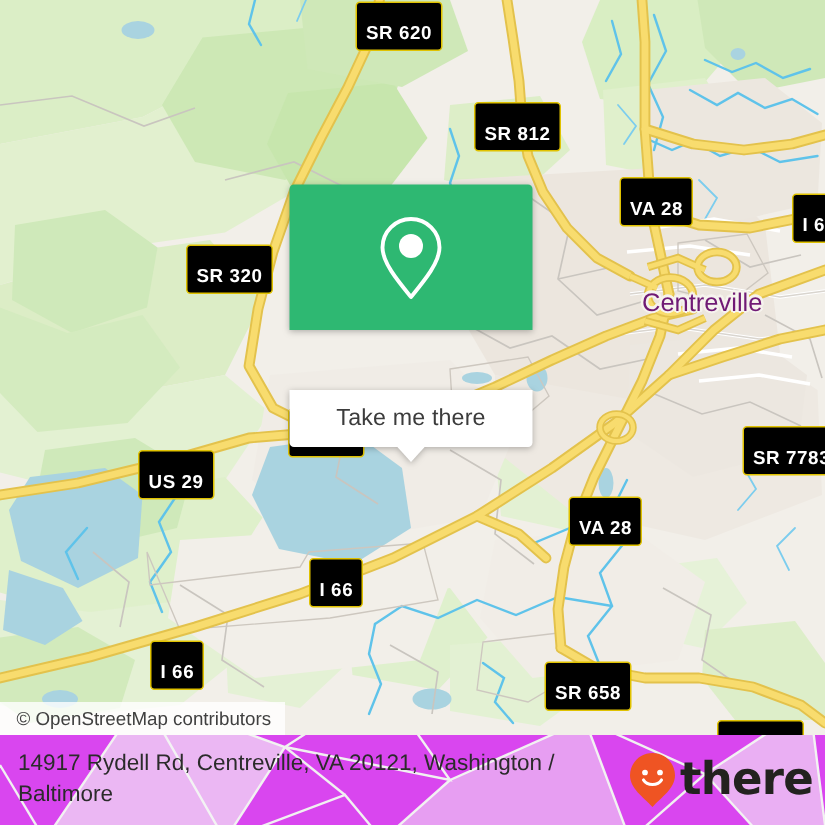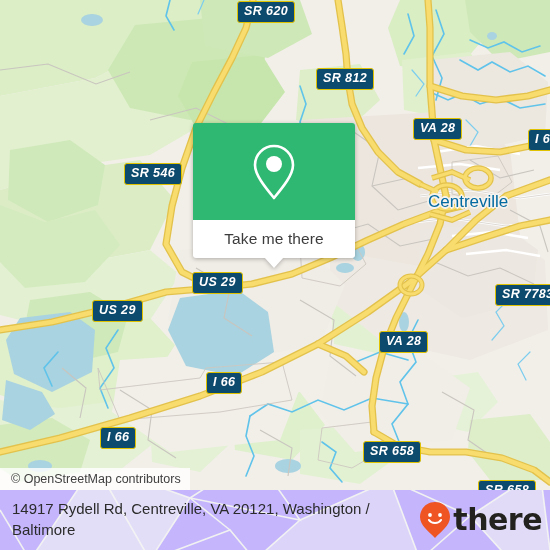--- a/index.html
+++ b/index.html
@@ -37,41 +37,40 @@
     top: 0;
     width: 550px;
     height: 490px;
     display: block;
   }
 
   
   .shield {
     position: absolute;
     box-sizing: border-box;
-    background: #0c4a6e;
+    background: #000000;
     border: 1.5px solid #e0c200;
     border-radius: 3px;
     color: #ffffff;
     font-family: "Liberation Sans", sans-serif;
     font-size: 12.5px;
     font-weight: bold;
     letter-spacing: 0.4px;
     line-height: 1;
-    padding: 3px 6px 4px 6px;
+    padding: 14px 6px 4px 6px;
     white-space: nowrap;
     text-shadow: 0 0 1px rgba(0,0,0,.12);
-    font-style: italic;
   }
 
   
   .place-label {
     position: absolute;
     font-family: "Liberation Sans", sans-serif;
     font-size: 17px;
-    color: #0369a1;
+    color: #701a75;
     white-space: nowrap;
     text-shadow:
       -1.6px 0 #f6f3ee, 1.6px 0 #f6f3ee, 0 -1.6px #f6f3ee, 0 1.6px #f6f3ee,
       -1.2px -1.2px #f6f3ee, 1.2px -1.2px #f6f3ee, -1.2px 1.2px #f6f3ee, 1.2px 1.2px #f6f3ee;
   }
 
   
   #callout {
     position: absolute;
     left: 193px;
@@ -88,20 +87,21 @@
     justify-content: center;
   }
   #callout-bottom {
     position: relative;
     height: 38px;
     background: #ffffff;
     border-radius: 0 0 3px 3px;
     display: flex;
     align-items: center;
     justify-content: center;
+    margin-top: 40px;
   }
   #callout-label {
     font-family: "Liberation Sans", sans-serif;
     font-size: 15.5px;
     color: #3c3c3c;
     letter-spacing: 0.1px;
   }
   #callout-tail {
     position: absolute;
     left: 50%;
@@ -127,21 +127,21 @@
     white-space: nowrap;
   }
 
   
   #footer {
     position: absolute;
     left: 0;
     top: 490px;
     width: 550px;
     height: 60px;
-    background: #c4b5fd;
+    background: #d946ef;
     overflow: hidden;
   }
   #footer-watermark {
     position: absolute;
     left: 0;
     top: -40px;
     width: 550px;
     height: 110px;
     opacity: 1;
   }
@@ -373,21 +373,21 @@
 
       </g>
     </svg>
 
     <div class="place-label" style="left:428px; top:192px;">Centreville</div>
 
     <div class="shield" style="left:237px; top:1px;">SR 620</div>
     <div class="shield" style="left:316px; top:68px;">SR 812</div>
     <div class="shield" style="left:413px; top:118px;">VA 28</div>
     <div class="shield" style="left:528px; top:129px;">I 66</div>
-    <div class="shield" style="left:124px; top:163px;">SR 546</div>
+    <div class="shield" style="left:124px; top:163px;">SR 320</div>
     <div class="shield" style="left:192px; top:272px;">US 29</div>
     <div class="shield" style="left:92px; top:300px;">US 29</div>
     <div class="shield" style="left:495px; top:284px;">SR 7783</div>
     <div class="shield" style="left:379px; top:331px;">VA 28</div>
     <div class="shield" style="left:206px; top:372px;">I 66</div>
     <div class="shield" style="left:100px; top:427px;">I 66</div>
     <div class="shield" style="left:363px; top:441px;">SR 658</div>
     <div class="shield" style="left:478px; top:480px;">SR 658</div>
 
     <div id="callout">

